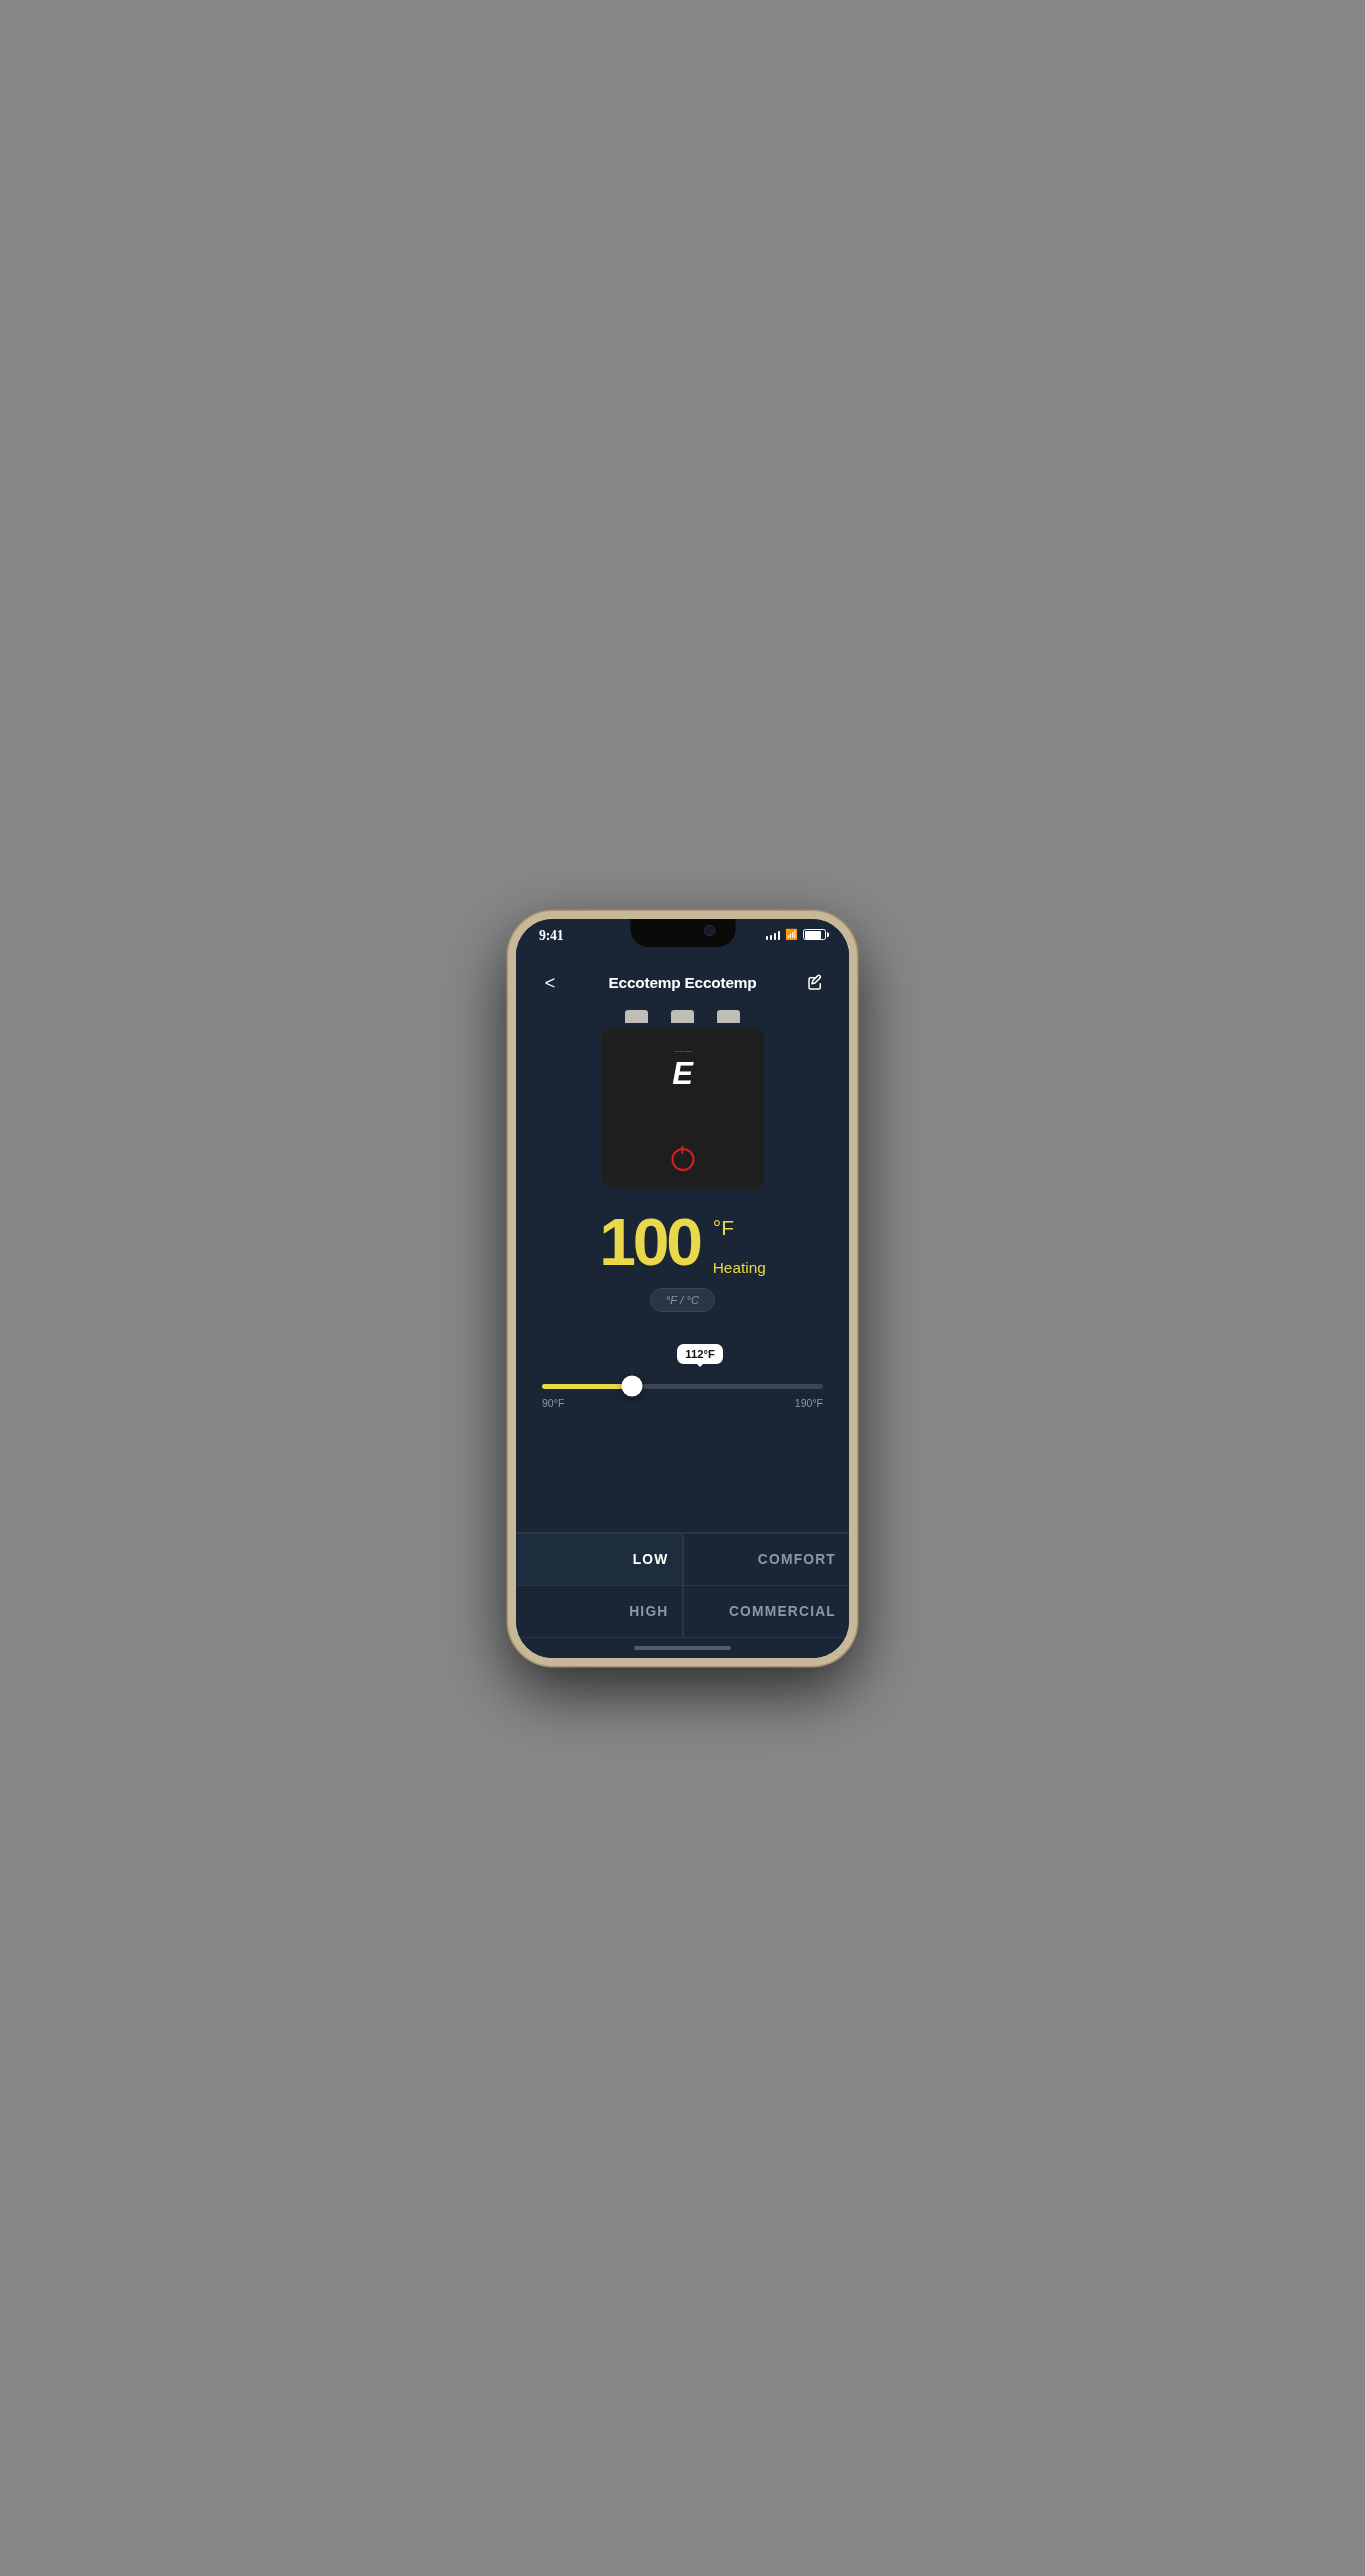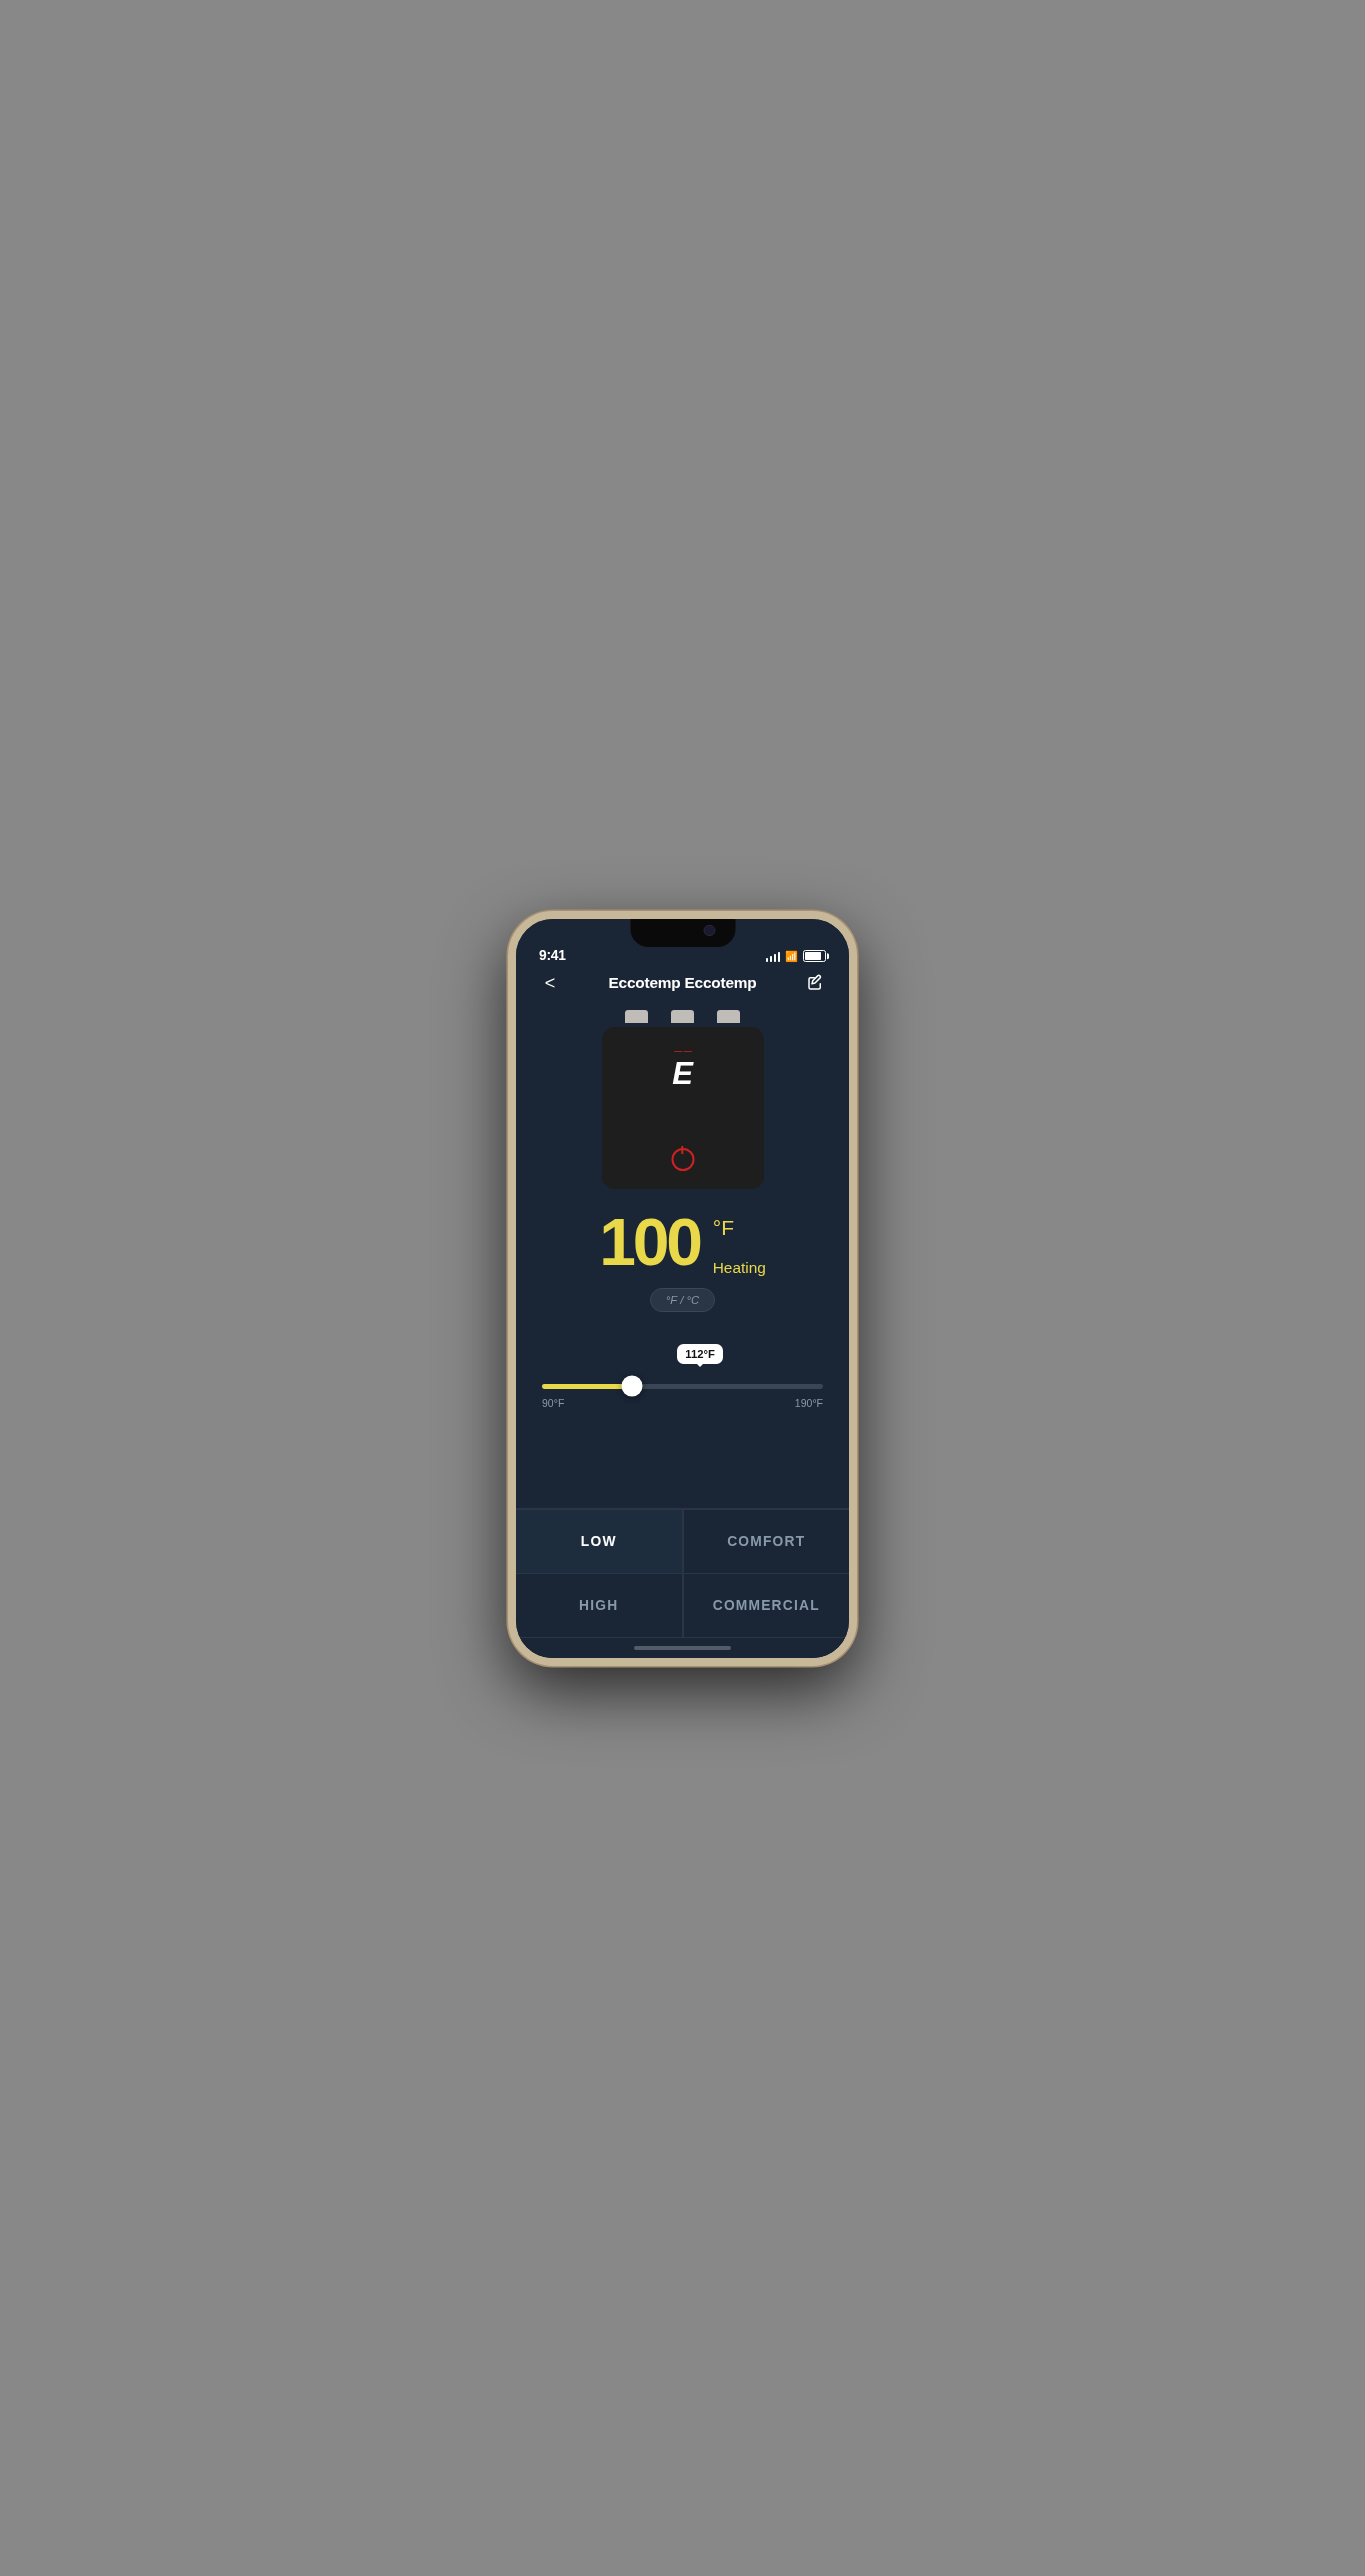--- a/index.html
+++ b/index.html
@@ -50,24 +50,25 @@
     }
 
     
     .status-bar {
       position: absolute;
       top: 0;
       left: 0;
       right: 0;
       height: 44px;
       display: flex;
-      align-items: flex-end;
+      align-items: flex-start;
       justify-content: space-between;
       padding: 9.7px 23px 0;
       z-index: 5;
+      font-family: Liberation Serif, serif;
     }
     .status-time {
       color: white;
       font-size: 13.8px;
       font-weight: 600;
       letter-spacing: -0.2px;
     }
     .status-icons {
       display: flex;
       align-items: center;
@@ -346,24 +347,24 @@
     }
 
     
     .mode-grid {
       display: grid;
       grid-template-columns: 1fr 1fr;
       border-top: 0.8px solid #2a3545;
       margin-top: auto;
     }
     .mode-cell {
-      padding: 24px 13px;
-      display: flex;
-      align-items: center;
-      justify-content: center;
+      padding: 18px 13px;
+      display: flex;
+      align-items: center;
+      justify-content: flex-end;
       cursor: pointer;
       font-size: 13.8px;
       font-weight: 700;
       letter-spacing: 1.2px;
       color: #8899aa;
       border: 0.8px solid #2a3545;
       text-align: center;
     }
     .mode-cell.active {
       color: white;

